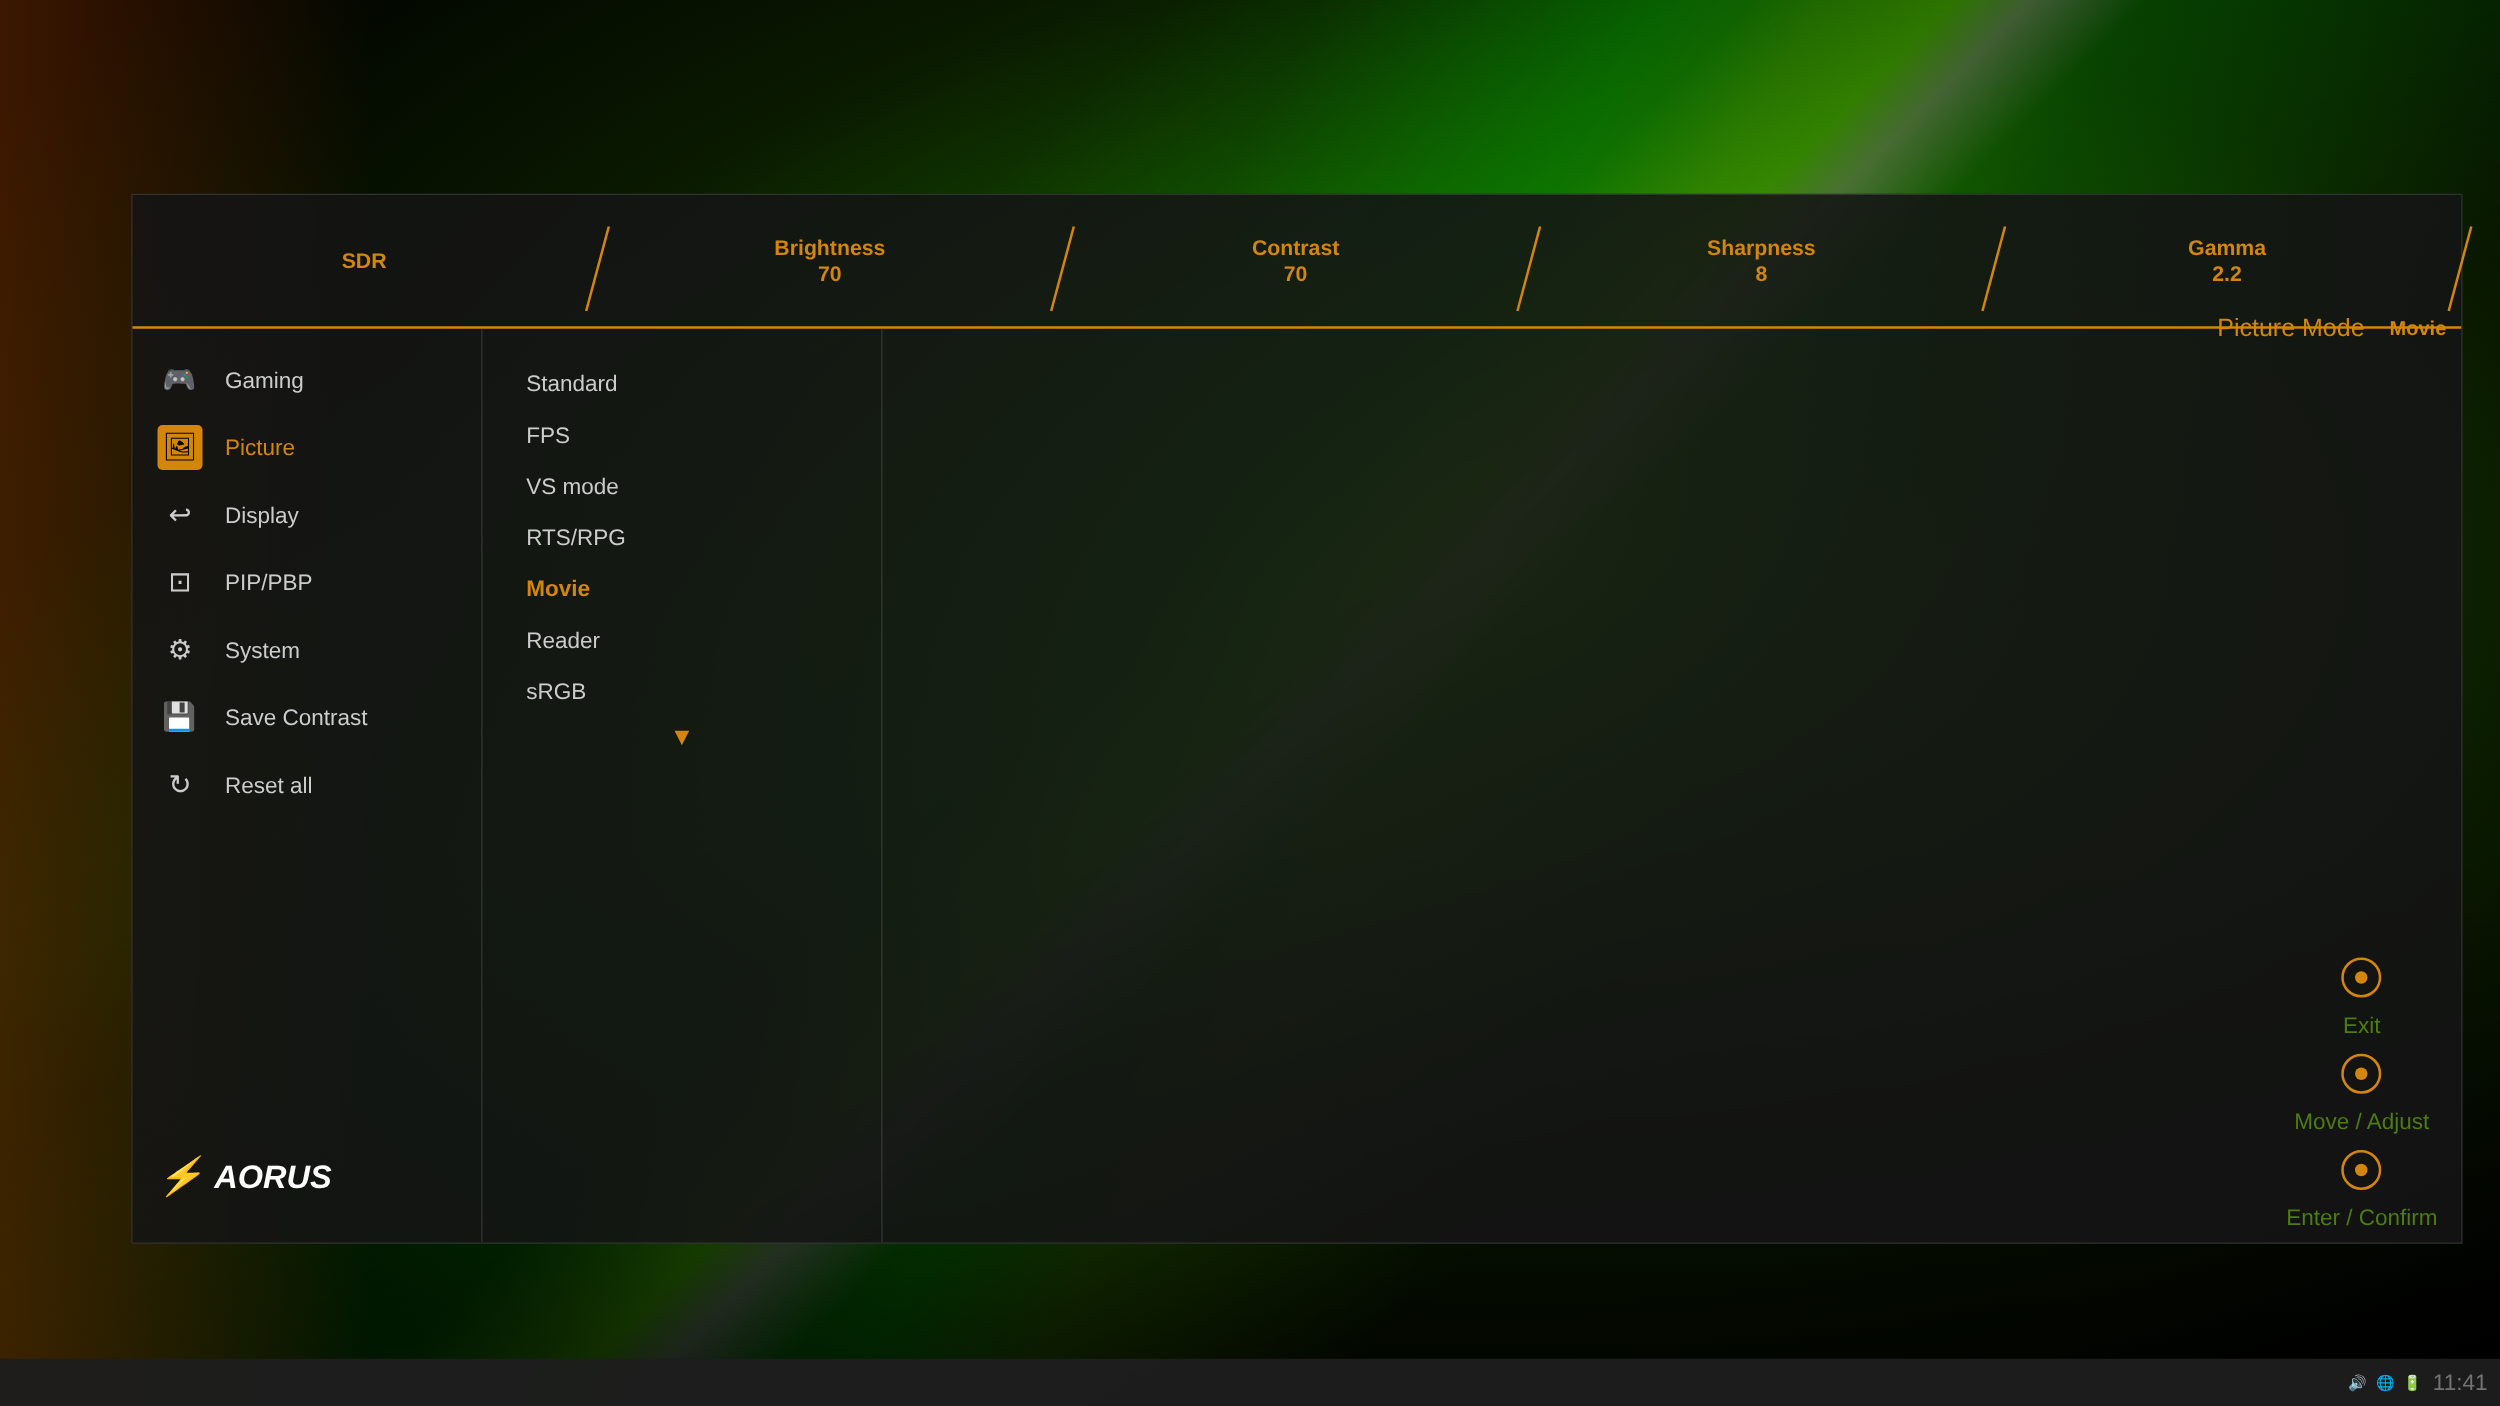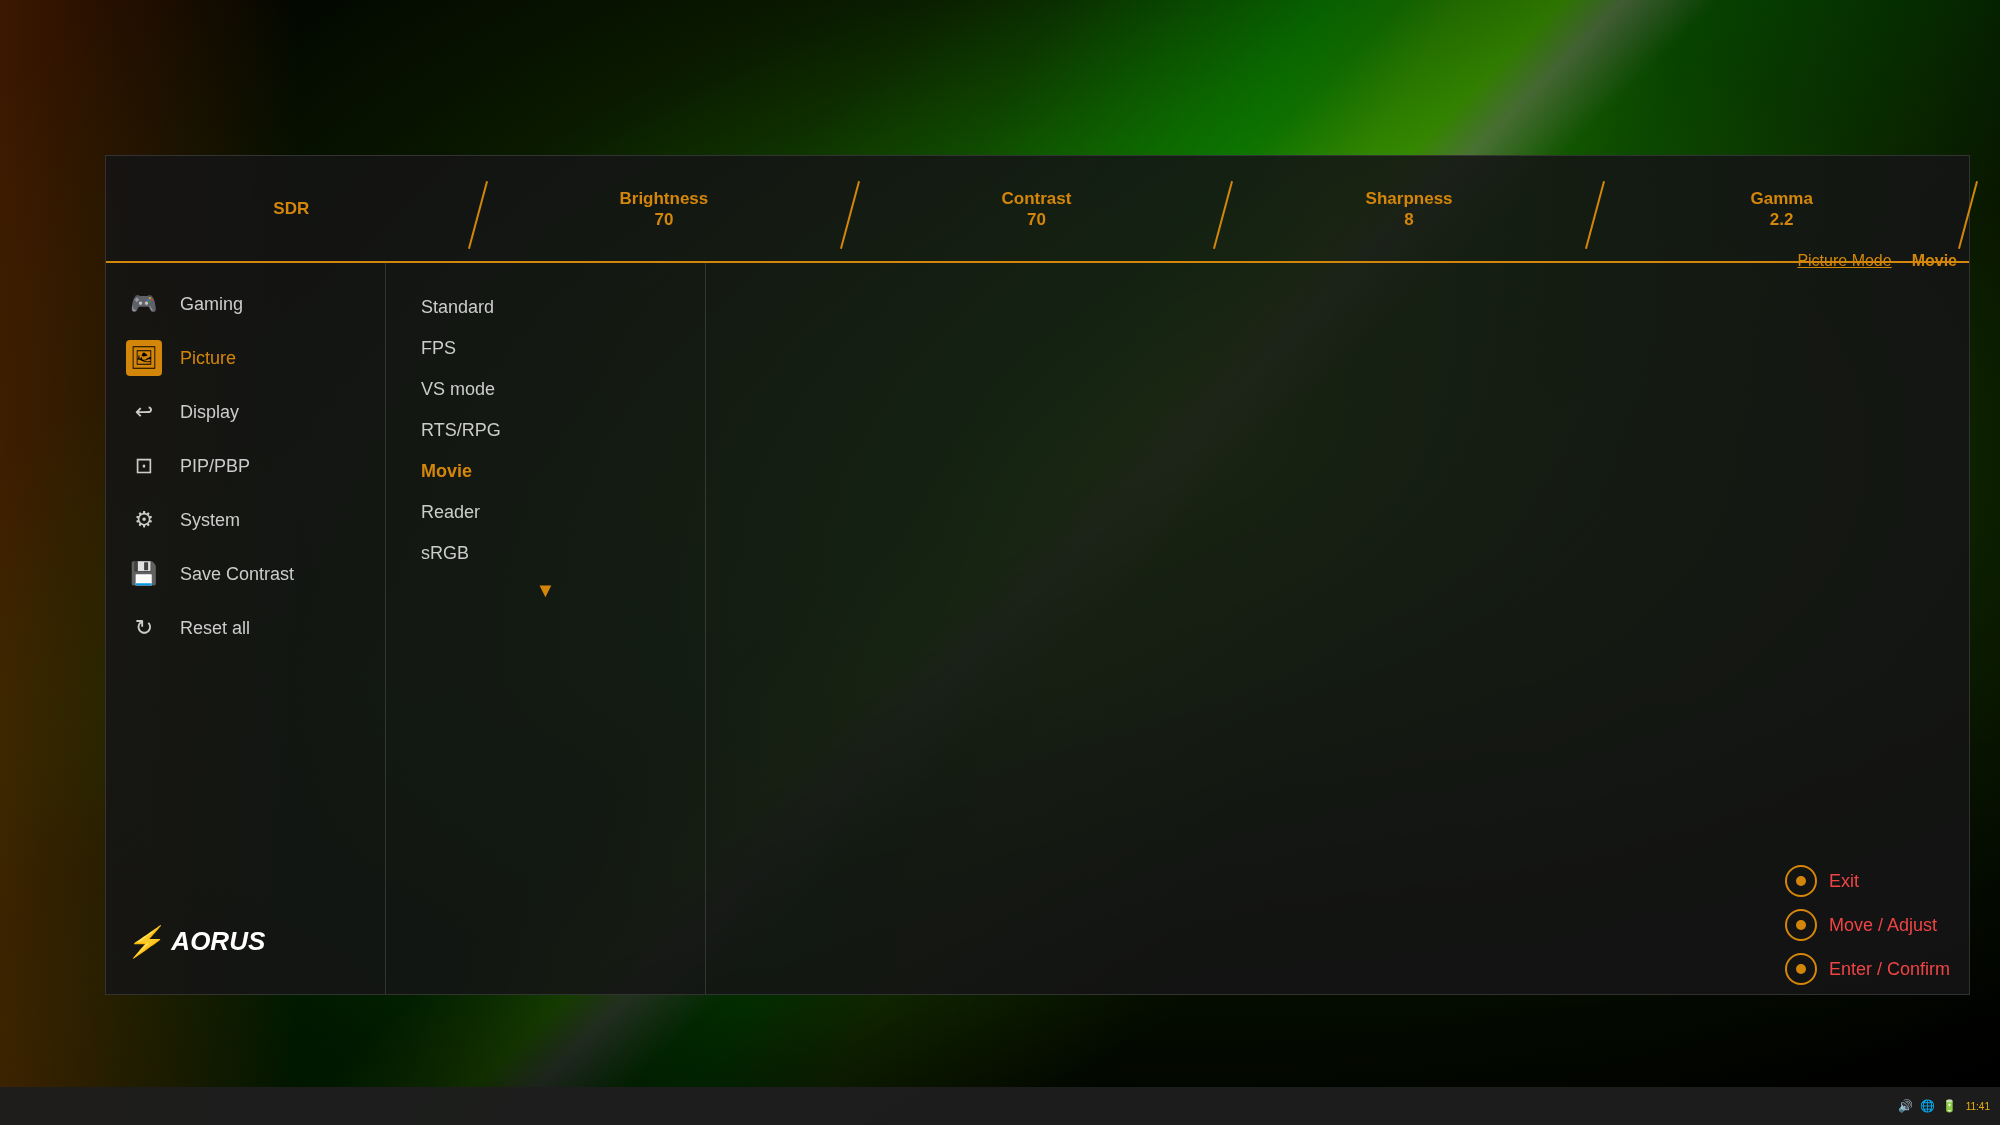--- a/index.html
+++ b/index.html
@@ -113,22 +113,21 @@
       background: transparent;
       display: flex;
       align-items: center;
       gap: 20px;
       padding: 4px 12px;
       z-index: 20;
     }
 
     .picture-mode-label {
       color: #d4860a;
-      font-size: 16px;
-      text-decoration: underline;
+      font-size: 20px;
     }
 
     .picture-mode-value {
       color: #d4860a;
       font-size: 16px;
       font-weight: bold;
     }
 
     
     .sidebar {
@@ -226,22 +225,23 @@
       display: flex;
       flex-direction: column;
       gap: 12px;
       z-index: 20;
     }
 
     .control-item {
       display: flex;
       align-items: center;
       gap: 12px;
-      color: #ef4444;
+      color: #4d7c0f;
       font-size: 18px;
+      flex-direction: column;
     }
 
     .control-icon {
       width: 32px;
       height: 32px;
       border: 2px solid #d4860a;
       border-radius: 50%;
       display: flex;
       align-items: center;
       justify-content: center;
@@ -275,22 +275,22 @@
       align-items: center;
       justify-content: flex-end;
       padding: 0 10px;
       gap: 8px;
       z-index: 100;
       font-size: 12px;
       color: #ccc;
     }
 
     .taskbar-time {
-      color: #eab308;
-      font-size: 10px;
+      color: #737373;
+      font-size: 18px;
     }
 
     .taskbar-icons {
       display: flex;
       gap: 6px;
       align-items: center;
     }
 
     .taskbar-icon {
       width: 16px;

